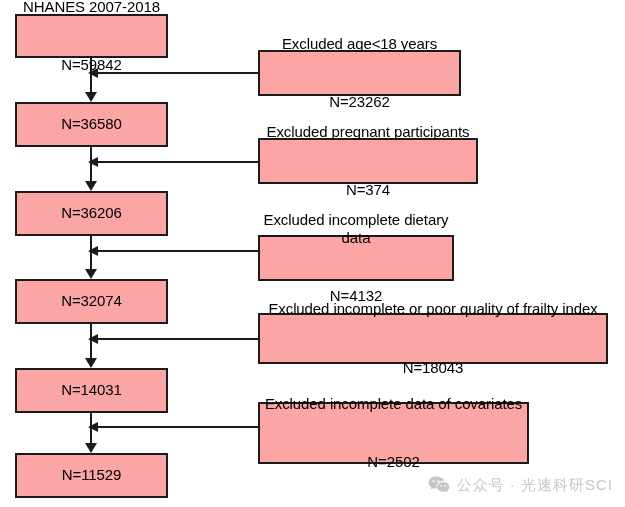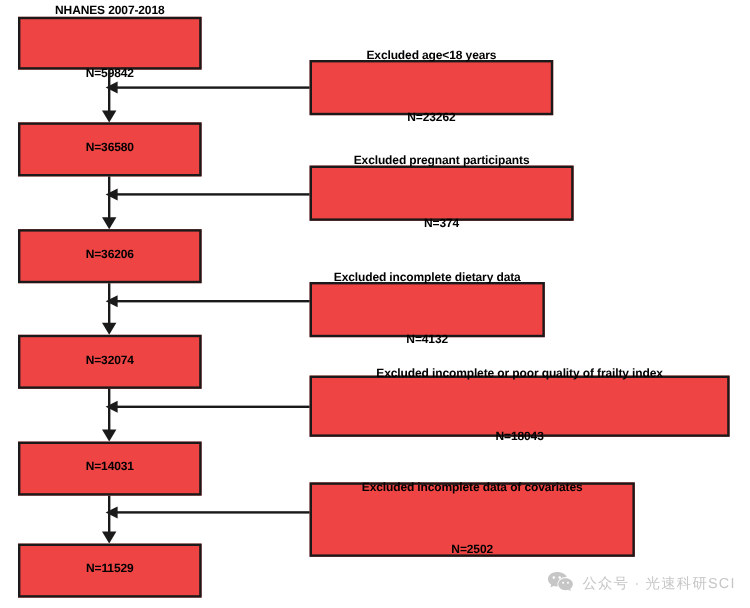--- a/index.html
+++ b/index.html
@@ -14,28 +14,28 @@
     position: relative;
     width: 625px;
     height: 507px;
     background: #ffffff;
     overflow: hidden;
   }
   .node {
     position: absolute;
     box-sizing: border-box;
     border: 2px solid #1a1a1a;
-    background: #ef4444;
+    background: #fca5a5;
     display: flex;
     flex-direction: column;
     align-items: center;
     justify-content: center;
     text-align: center;
-    font-weight: bold;
-    font-size: 10px;
+    font-weight: normal;
+    font-size: 15px;
     line-height: 1.22;
     color: #000000;
     letter-spacing: -0.1px;
   }
   .node .line2 {
     display: block;
     margin-top: 40px;
   }
   
   .main-node {
@@ -72,24 +72,24 @@
     border-top: 5.5px solid transparent;
     border-bottom: 5.5px solid transparent;
     border-right: 10px solid #1a1a1a;
   }
   
   #watermark {
     position: absolute;
     right: 12px;
     bottom: 10px;
     display: flex;
-    align-items: center;
+    align-items: flex-start;
     gap: 7px;
     color: #c6c6c6;
-    font-size: 12px;
+    font-size: 15px;
     letter-spacing: 1px;
     white-space: nowrap;
     user-select: none;
   }
   #watermark .wm-text {
     color: #c6c6c6;
   }
   .wechat-icon {
     display: block;
   }

